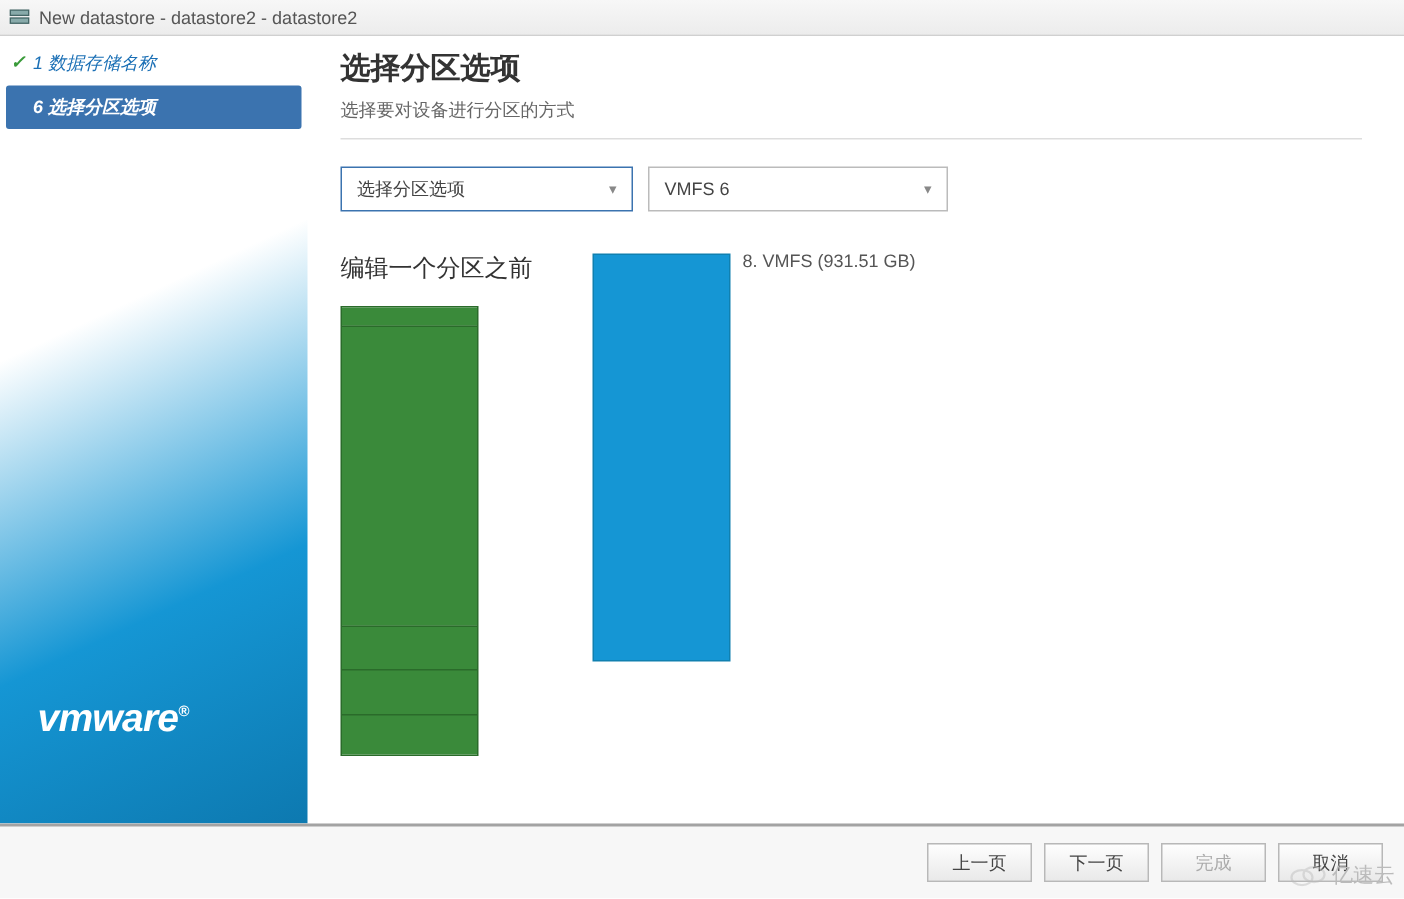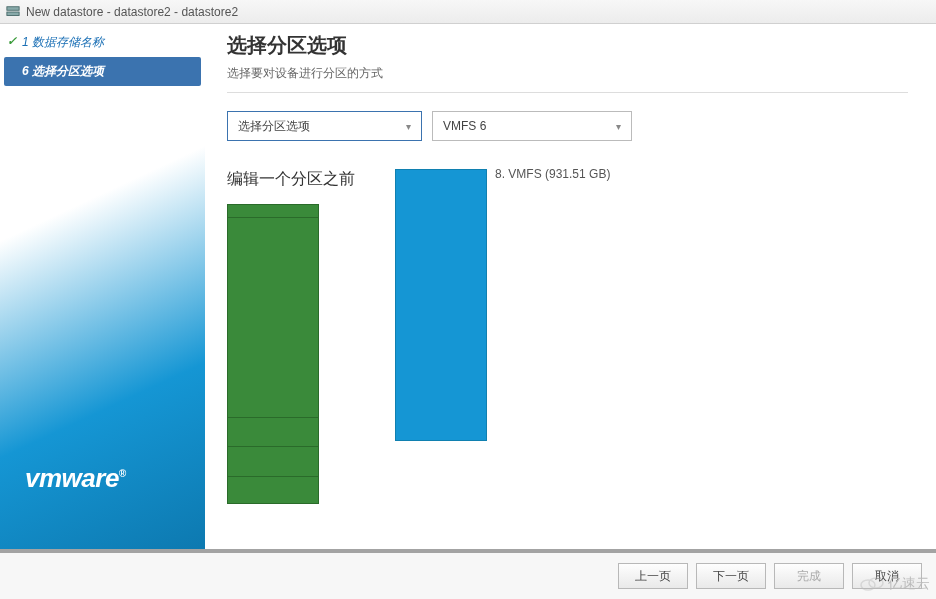--- a/index.html
+++ b/index.html
@@ -34,21 +34,21 @@
   .chart-body { display: flex; }
   .bar { width: 92px; height: 300px; border: 1px solid #2a6b2a; display: flex; flex-direction: column; }
   .seg { border-top: 1px solid #2a6b2a; width: 100%; position: relative; }
   .seg:first-child { border-top: none; }
   .bar.before .seg { background: #3a8a3a; }
   .bar.after { border-color: #1080b0; }
   .bar.after .seg { background: #1596d4; }
   .labels { margin-left: 8px; position: relative; height: 300px; width: 170px; }
   .lbl { position: absolute; font-size: 12px; color: #555; white-space: nowrap; }
 
-  .footer { position: absolute; bottom: 0; left: 0; right: 0; height: 50px; border-top: 4px solid #a3a3a3; background: #f7f7f7; display: flex; align-items: center; justify-content: flex-end; padding: 0 14px; gap: 8px; }
+  .footer { position: absolute; bottom: 0; left: 0; right: 0; height: 50px; border-top: 2px solid #a3a3a3; background: #f7f7f7; display: flex; align-items: center; justify-content: flex-end; padding: 0 14px; gap: 8px; }
   .btn { min-width: 70px; height: 26px; border: 1px solid #b8b8b8; background: linear-gradient(#fefefe,#e9e9e9); font-size: 12px; color: #444; cursor: pointer; }
   .btn.disabled { color: #aaa; cursor: default; }
 
   .watermark { position: absolute; right: 6px; bottom: 6px; font-size: 14px; color: #bbb; display: flex; gap: 4px; pointer-events: none; }
   .watermark svg { opacity: .45; }
 </style>
 </head>
 <body>
 
 <div class="titlebar">

